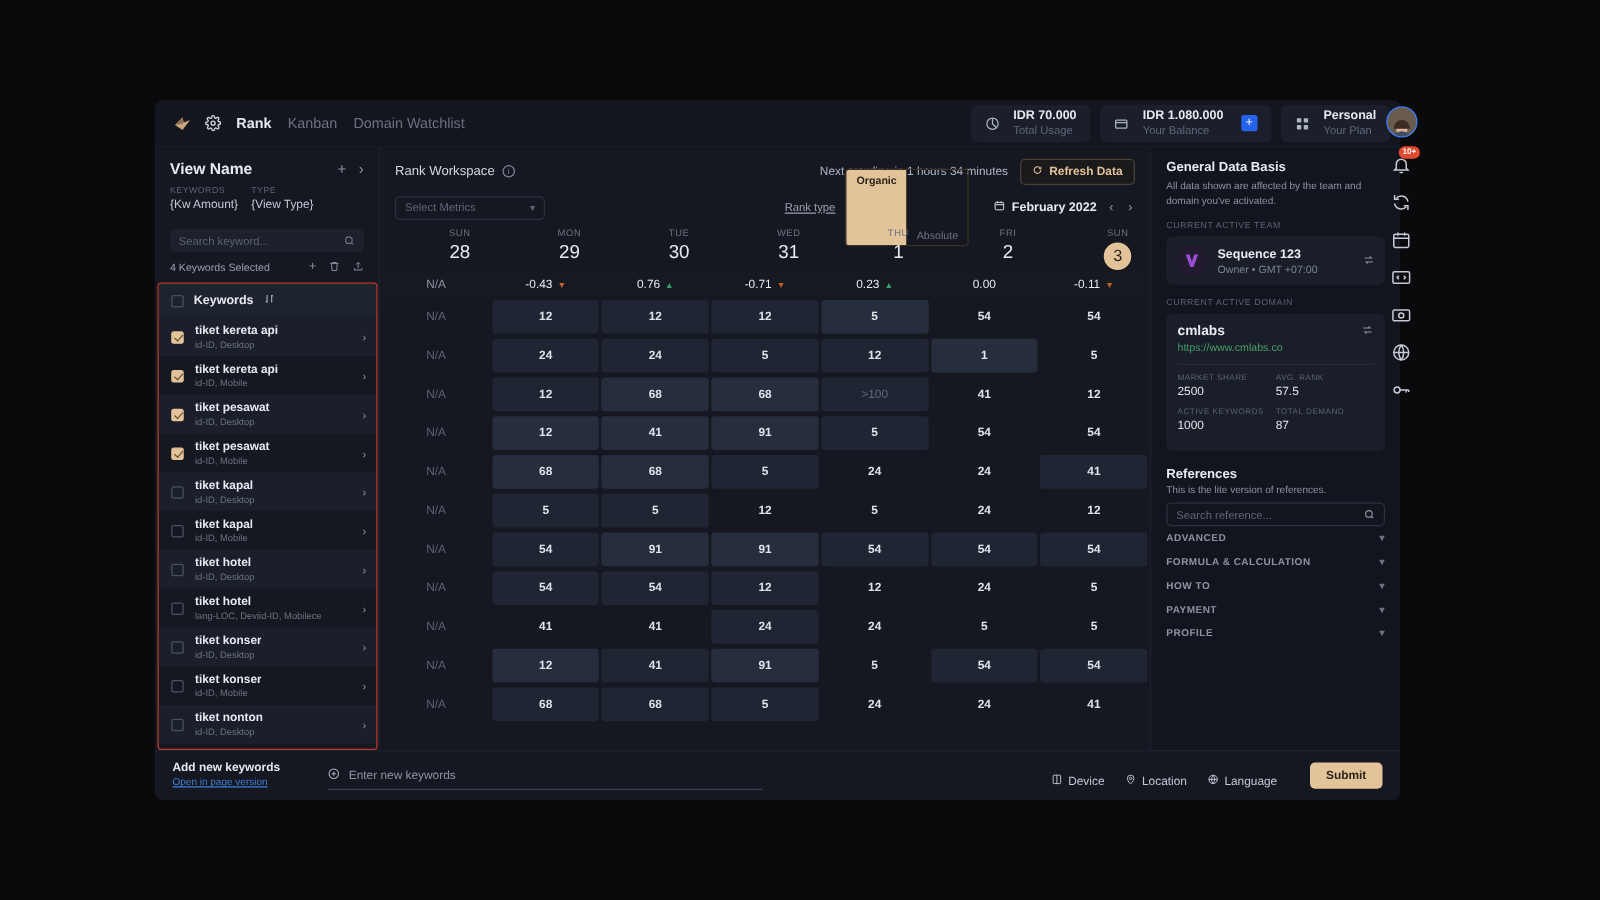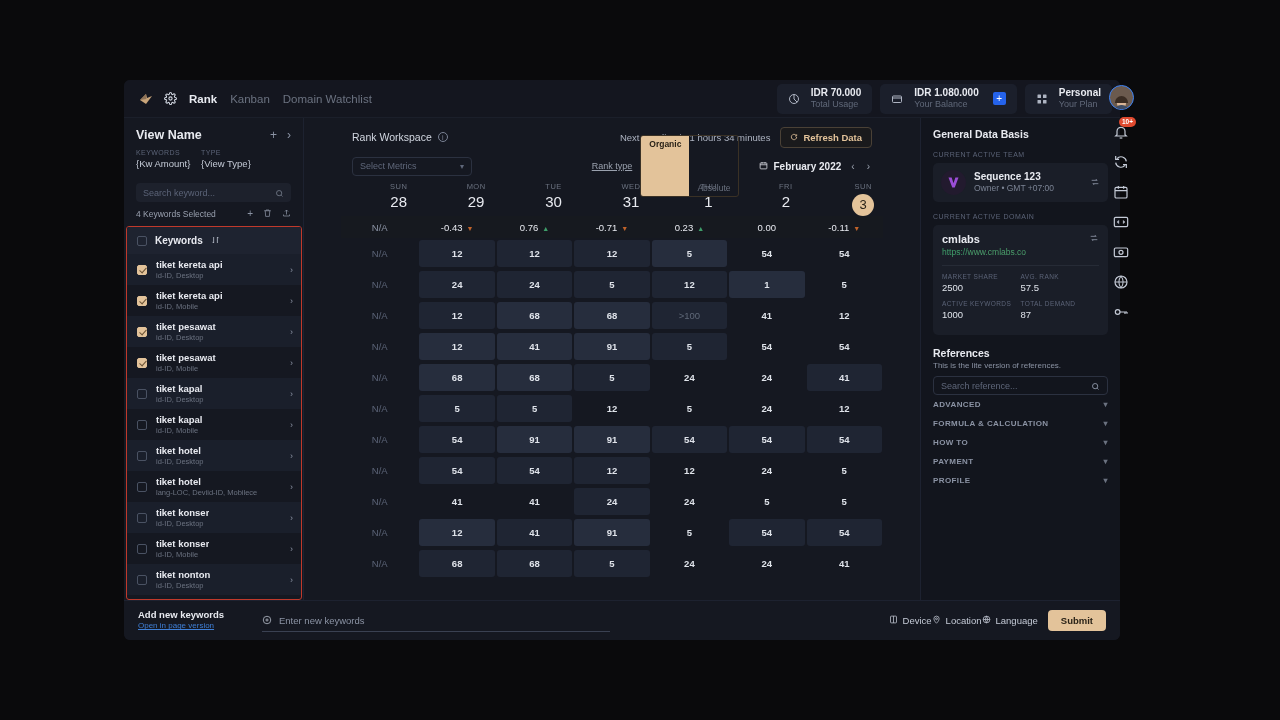--- a/index.html
+++ b/index.html
@@ -56,21 +56,21 @@
     width: 13px; height: 13px;
     background: #2563eb; border-radius: 2px;
     color: #fff; font-size: 10px; line-height: 13px; text-align: center;
     margin-left: 3px; cursor: pointer;
   }
   .avatar-head { width:9px;height:9px;border-radius:50%;background:#d9b596;margin-bottom:1px;position:relative; }
   .avatar-head:before{content:'';position:absolute;left:-3px;top:6px;width:15px;height:9px;border-radius:7px 7px 0 0;background:#3f4c63;}
   .avatar-head:after{content:'';position:absolute;left:-2px;top:-3px;width:13px;height:7px;border-radius:7px 7px 0 0;background:#3a2c23;}
 
   
-  .body { flex: 1; display: flex; min-height: 0; gap: 36px; }
+  .body { flex: 1; display: flex; min-height: 0; }
 
   
   .left {
     width: 180px; flex: 0 0 180px;
     background: #151821;
     border-right: 1px solid #1d2230;
     display: flex; flex-direction: column;
     min-height: 0;
   }
   .left-head { padding: 10px 12px 6px; }
@@ -221,21 +221,21 @@
     padding: 0 14px;
     background: #151821;
     border-top: 1px solid #1d2230;
   }
   .addkw { line-height: 1.3; width: 118px; }
   .addkw .t { font-size: 9.5px; font-weight: 700; color: #e8eaf0; }
   .addkw .l { font-size: 8px; color: #3f7fd6; cursor: pointer; text-decoration: underline; }
   .kwinput { flex: 1; display: flex; align-items: center; gap: 7px; border-bottom: 1px solid #3a4152; height: 22px; max-width: 348px; margin-left: 6px; }
   .kwinput input { background: transparent; border: 0; outline: 0; color: #aeb4c2; font-size: 9.5px; flex: 1; font-family: inherit; }
   .kwinput input::placeholder { color: #8b93a4; }
-  .bot-opts { margin-left: auto; display: flex; align-items: center; }
+  .bot-opts { margin-left: auto; display: flex; align-items: flex-end; gap: 16px; }
   .bot-opt { display: flex; align-items: center; gap: 5px; font-size: 9.5px; color: #c4cad6; cursor: pointer; }
   .submit {
     background: #e3c39a; color: #2a2318;
     font-size: 9.5px; font-weight: 700;
     padding: 5px 13px; border-radius: 4px; cursor: pointer; margin-left: 10px;
   }
 
   
   .right {
     width: 200px; flex: 0 0 200px;
@@ -708,20 +708,21 @@
               <div class="g-cell">24</div>
               <div class="g-cell">24</div>
               <div class="g-cell">41</div>
             </div>
           </div>
       </div>
     </div>
 
     <div class="right">
       <div class="r-title">General Data Basis</div>
+      <div class="r-desc">All data shown are affected by the team and domain you've activated.</div>
 
       <div class="r-lbl">CURRENT ACTIVE TEAM</div>
       <div class="team-card">
         <div class="team-logo">
           <svg width="15" height="15" viewBox="0 0 24 24" fill="#9b4dd6">
             <path d="M4 4h5l3 9 3-9h5l-6 16h-4z"></path>
           </svg>
         </div>
         <div class="team-txt">
           <div class="team-name">Sequence 123</div>

